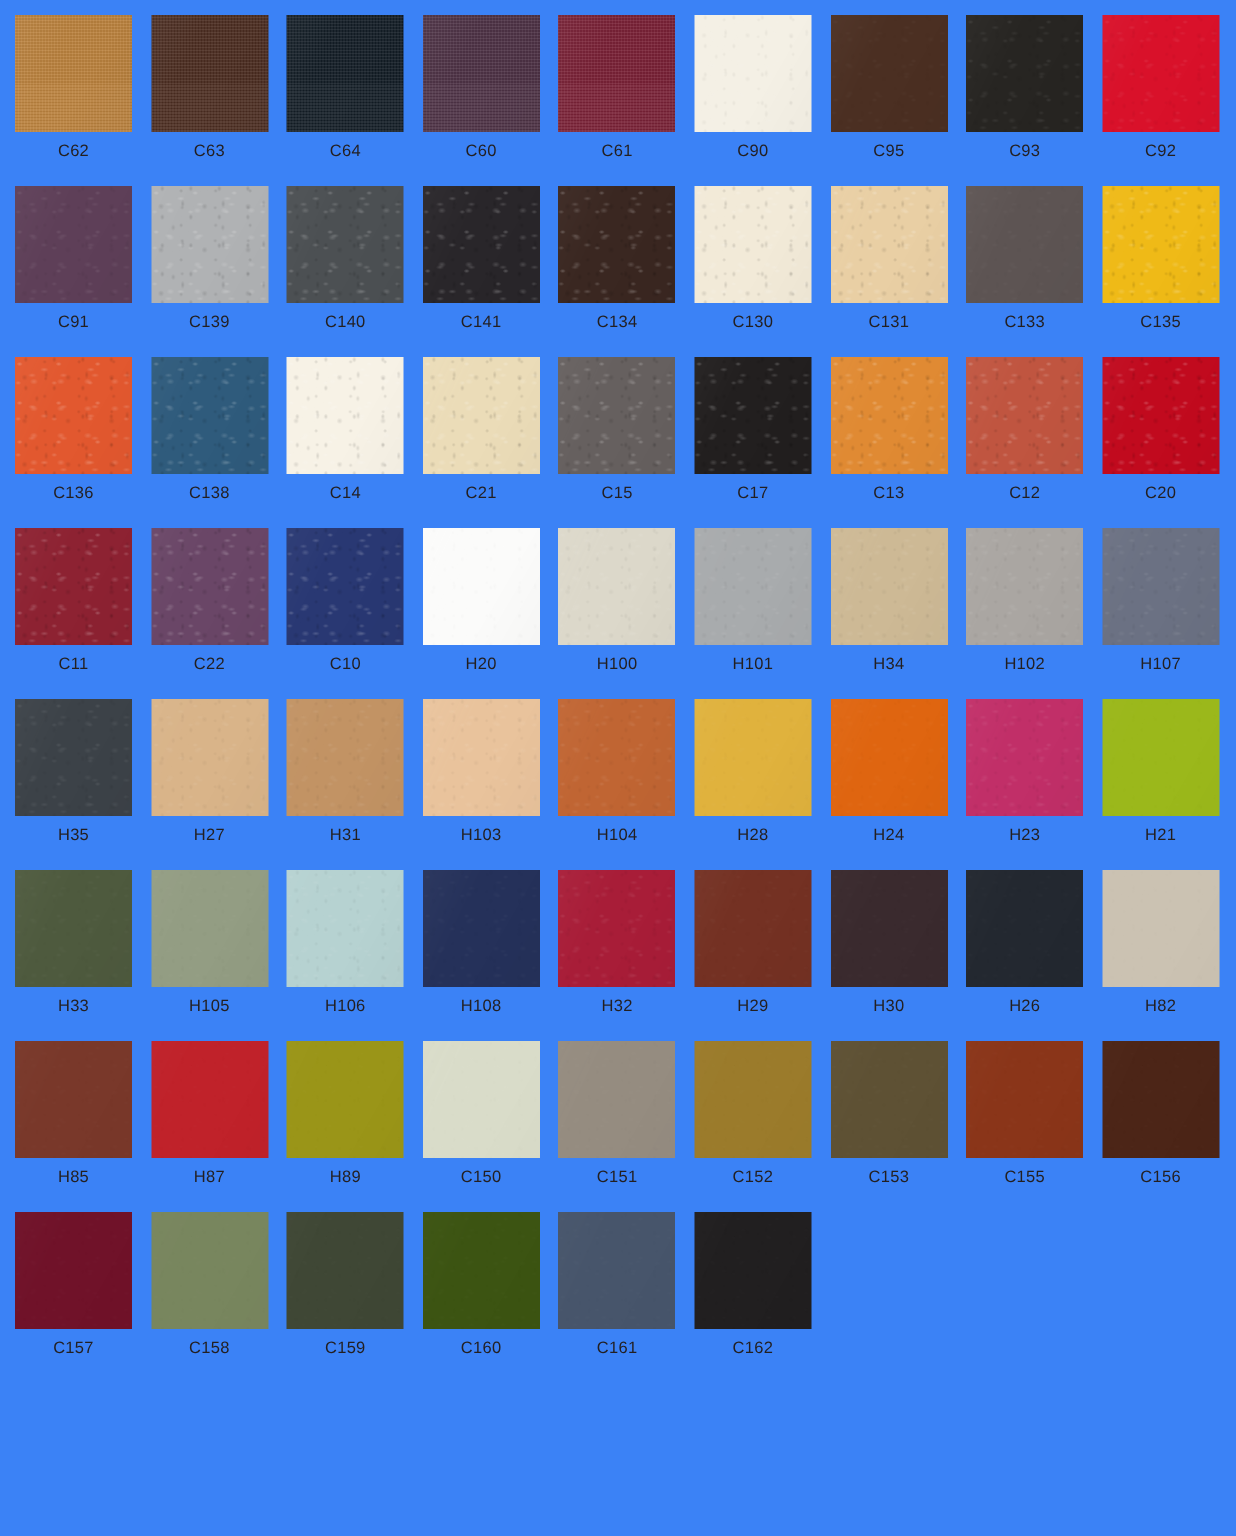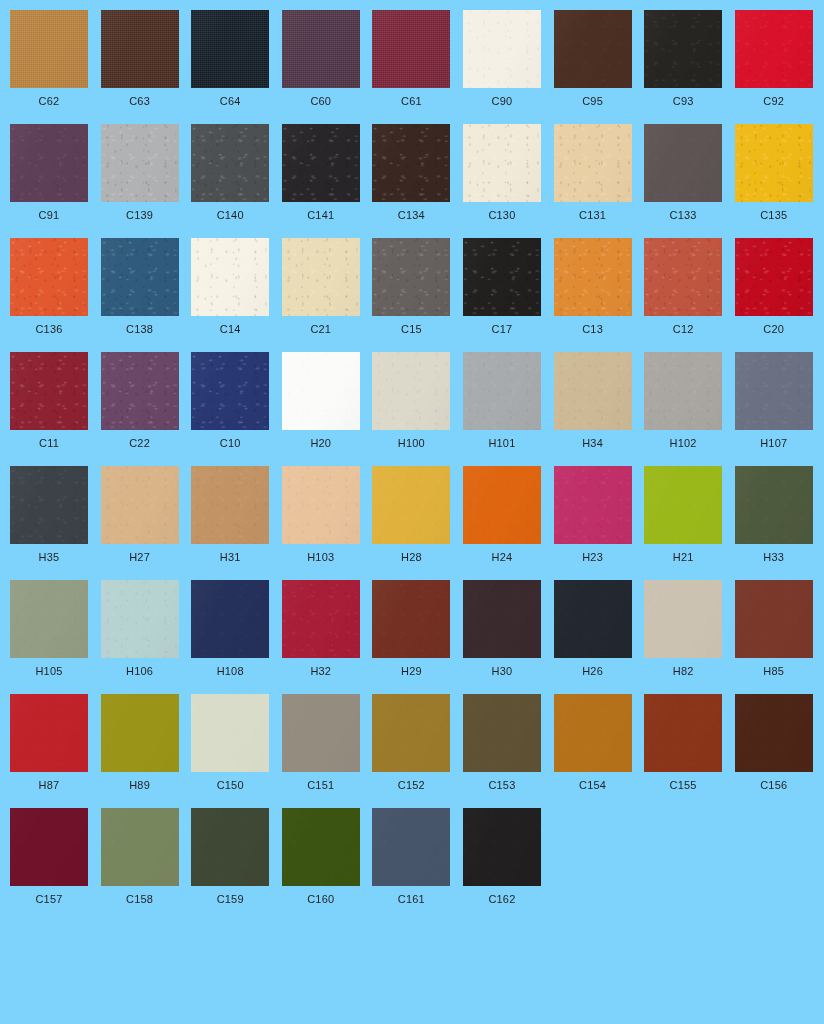--- a/index.html
+++ b/index.html
@@ -12,21 +12,21 @@
     width: 824px;
     height: 1024px;
     font-family: "Liberation Sans", "DejaVu Sans", sans-serif;
     overflow: hidden;
   }
 
   #swatch-chart {
     position: relative;
     width: 824px;
     height: 1024px;
-    background: #7dd3fc;
+    background: #3b82f6;
   }
 
   .swatch-grid {
     display: grid;
     grid-template-columns: repeat(9, 90.6px);
     grid-auto-rows: 114px;
     padding: 10px 0 0 10px;
     box-sizing: border-box;
   }
 
@@ -266,20 +266,24 @@
       </div>
       <div class="swatch-cell">
         <div class="swatch-chip tex-fine" title="H31" style="background-color: rgb(194, 147, 100);"></div>
         <div class="swatch-label">H31</div>
       </div>
       <div class="swatch-cell">
         <div class="swatch-chip tex-fine" title="H103" style="background-color: rgb(233, 195, 156);"></div>
         <div class="swatch-label">H103</div>
       </div>
       <div class="swatch-cell">
+        <div class="swatch-chip tex-fine" title="H104" style="background-color: rgb(192, 101, 51);"></div>
+        <div class="swatch-label">H104</div>
+      </div>
+      <div class="swatch-cell">
         <div class="swatch-chip tex-smooth" title="H28" style="background-color: rgb(224, 178, 61);"></div>
         <div class="swatch-label">H28</div>
       </div>
       <div class="swatch-cell">
         <div class="swatch-chip tex-smooth" title="H24" style="background-color: rgb(223, 101, 16);"></div>
         <div class="swatch-label">H24</div>
       </div>
       <div class="swatch-cell">
         <div class="swatch-chip tex-fine" title="H23" style="background-color: rgb(193, 47, 104);"></div>
         <div class="swatch-label">H23</div>
@@ -346,24 +350,20 @@
       </div>
       <div class="swatch-cell">
         <div class="swatch-chip tex-flat" title="C152" style="background-color: rgb(155, 123, 43);"></div>
         <div class="swatch-label">C152</div>
       </div>
       <div class="swatch-cell">
         <div class="swatch-chip tex-flat" title="C153" style="background-color: rgb(94, 81, 52);"></div>
         <div class="swatch-label">C153</div>
       </div>
       <div class="swatch-cell">
-        <div class="swatch-chip tex-flat" title="C154" style="background-color: rgb(181, 113, 26);"></div>
-        <div class="swatch-label">C154</div>
-      </div>
-      <div class="swatch-cell">
         <div class="swatch-chip tex-flat" title="C155" style="background-color: rgb(138, 53, 25);"></div>
         <div class="swatch-label">C155</div>
       </div>
       <div class="swatch-cell">
         <div class="swatch-chip tex-flat" title="C156" style="background-color: rgb(76, 37, 23);"></div>
         <div class="swatch-label">C156</div>
       </div>
       <div class="swatch-cell">
         <div class="swatch-chip tex-flat" title="C157" style="background-color: rgb(112, 18, 41);"></div>
         <div class="swatch-label">C157</div>

